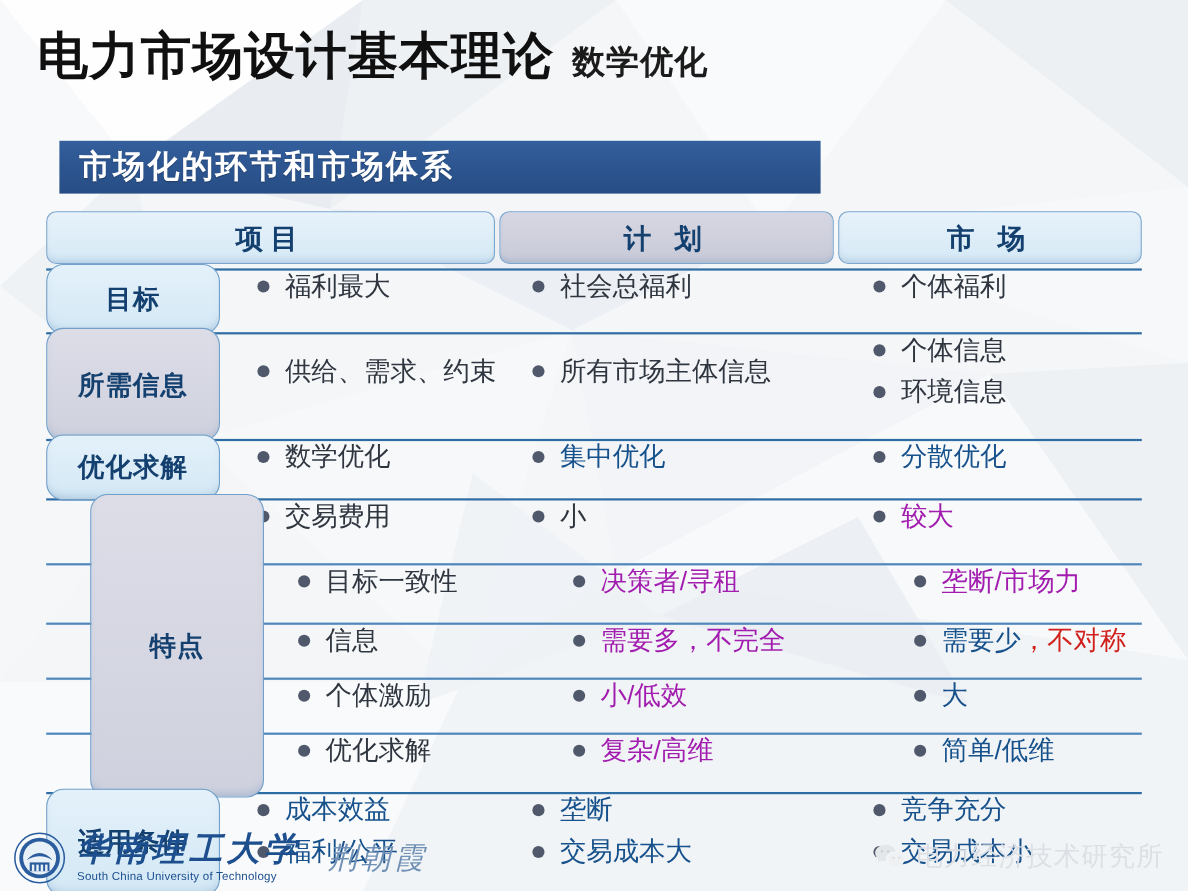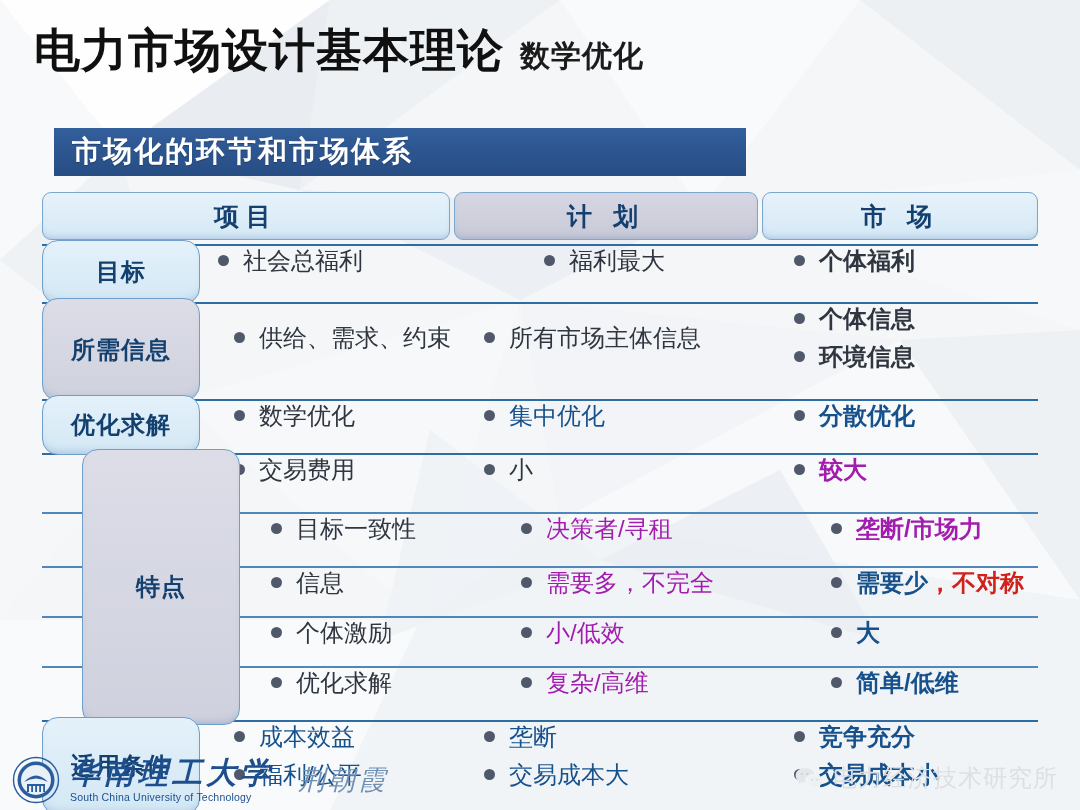--- a/index.html
+++ b/index.html
@@ -49,21 +49,21 @@
   .body-grid{position:relative;margin-top:4px;}
   .rowline{border-top:2.5px solid #2e6ca4;}
   .rowline.thin{border-top:2px solid #4f87bb;padding-left:37px;}
 
   .data-row{display:flex;align-items:flex-start;}
   .lbl-spacer{width:176px;flex:0 0 176px;}
   .cells{flex:1;display:flex;}
   .cell{display:flex;flex-direction:column;justify-content:center;gap:7px;}
   .cell.k0{width:250px;padding-left:16px;}
   .cell.k1{width:310px;}
-  .cell.k2{width:250px;font-weight:bold;}
+  .cell.k2{width:250px;}
 
   .bullet-line{display:flex;align-items:flex-start;gap:14px;font-size:24px;line-height:1.28;}
   .dot{
     width:11px;height:11px;border-radius:50%;background:#50586b;
     margin-top:9px;flex:0 0 11px;
   }
   .txt.dark{color:#2f3640;}
   .txt.blue{color:#17518c;}
   .txt.red{color:#a21caf;}
   .txt .red{color:#d0211c;}
@@ -146,30 +146,30 @@
   <div class="hdr-row">
     <div class="hdr-cell c0">项目</div>
     <div class="hdr-cell c1">计 划</div>
     <div class="hdr-cell c2">市 场</div>
   </div>
 
   <div class="body-grid" id="body-grid">
       <div class="data-row rowline" style="height: 56px;">
         <div class="lbl-spacer"></div>
         <div class="cells">
+          <div class="cell k0">
+            <div class="bullet-line">
+              <span class="dot"></span>
+              <span class="txt dark">福利最大</span>
+            </div>
+          </div>
           <div class="cell k1">
             <div class="bullet-line">
               <span class="dot"></span>
               <span class="txt dark">社会总福利</span>
-            </div>
-          </div>
-          <div class="cell k0">
-            <div class="bullet-line">
-              <span class="dot"></span>
-              <span class="txt dark">福利最大</span>
             </div>
           </div>
           <div class="cell k2">
             <div class="bullet-line">
               <span class="dot"></span>
               <span class="txt dark">个体福利</span>
             </div>
           </div>
         </div>
       </div>

